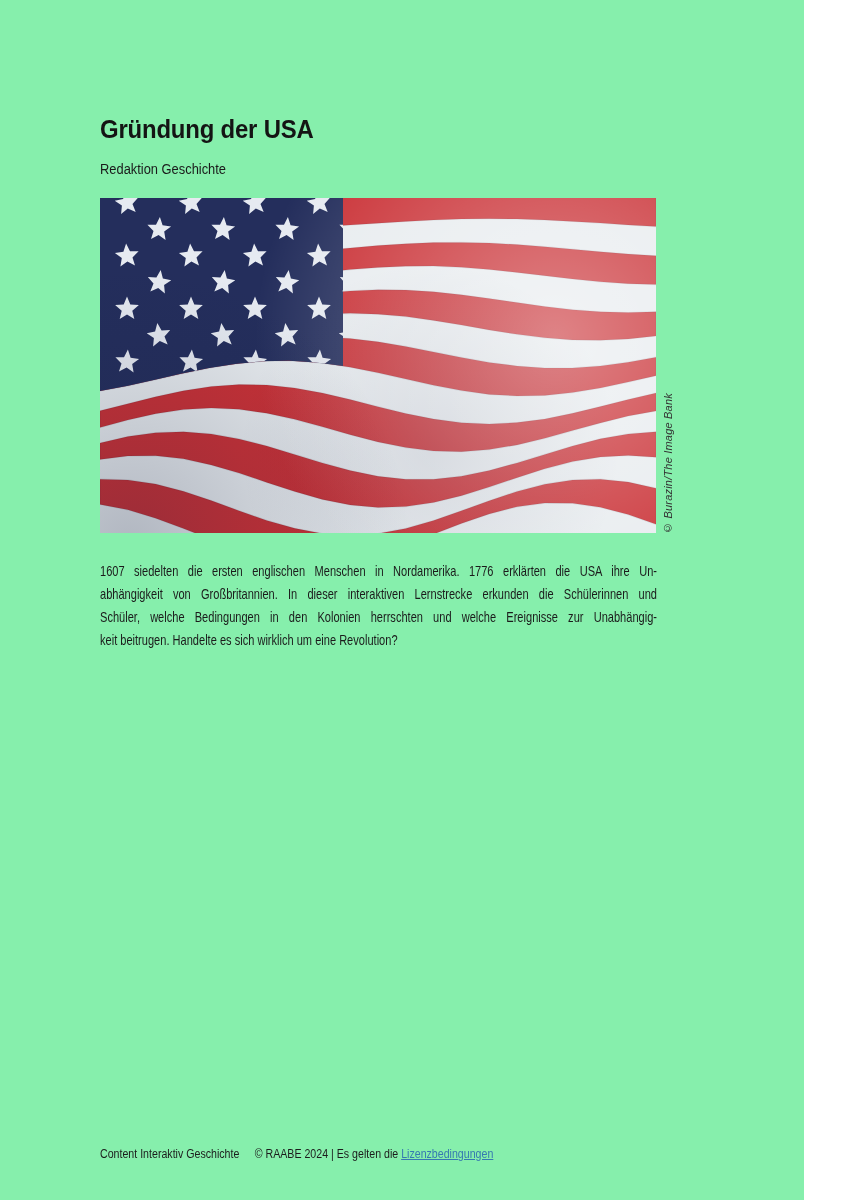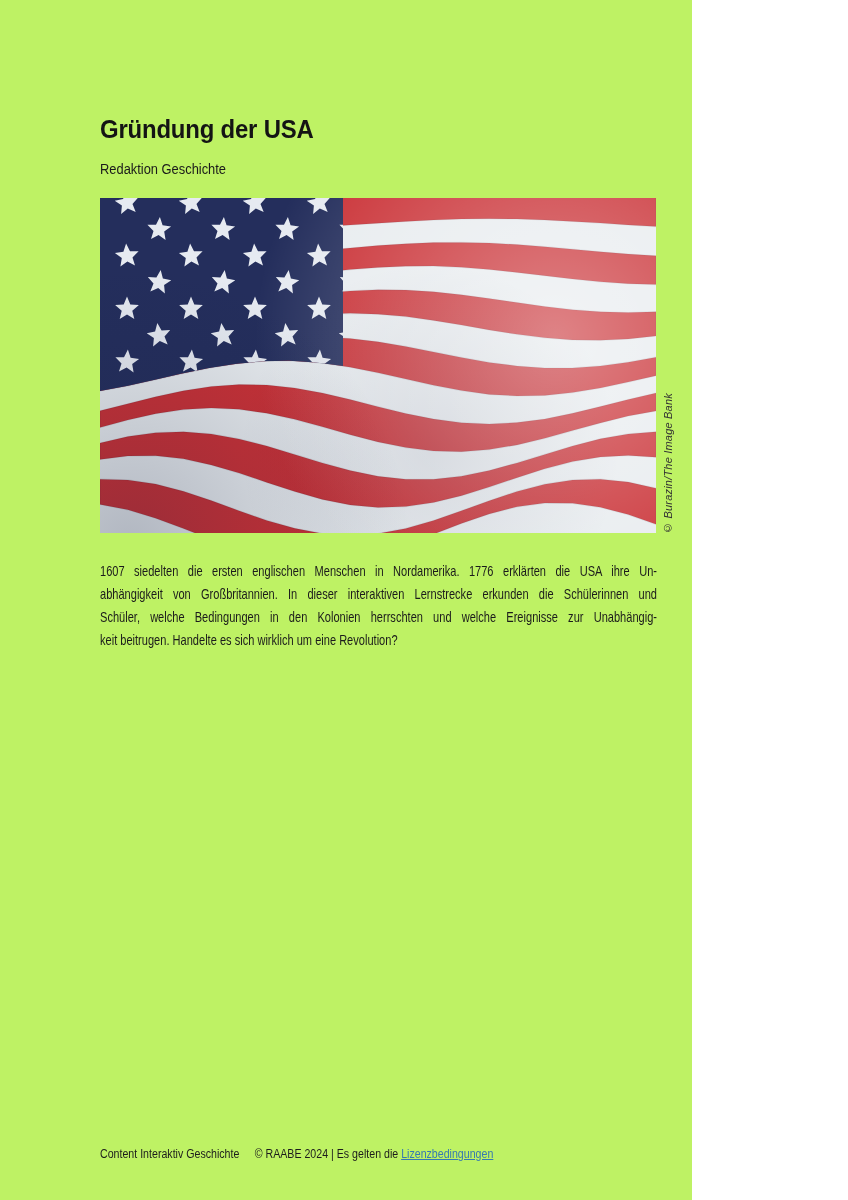--- a/index.html
+++ b/index.html
@@ -1,17 +1,17 @@
 <!DOCTYPE html>
 <html><head>
 <meta charset="utf-8">
 <style>
   html,body{margin:0;padding:0;background:#ffffff;}
   .page{
-    position:relative;width:692px;height:1200px;background:#bef264;
+    position:relative;width:804px;height:1200px;background:#86efac;
     font-family:"Liberation Sans",sans-serif;overflow:hidden;color:#1b1b1b;
   }
   .title{
     position:absolute;left:100px;top:97px;font-size:26px;font-weight:700;
     color:#141414;transform:scaleX(.92);transform-origin:0 0;white-space:nowrap;
     letter-spacing:-.2px;
   }
   .subtitle{
     position:absolute;left:100px;top:161px;font-size:14px;color:#1a1a1a;
     transform:scaleX(.92);transform-origin:0 0;white-space:nowrap;

